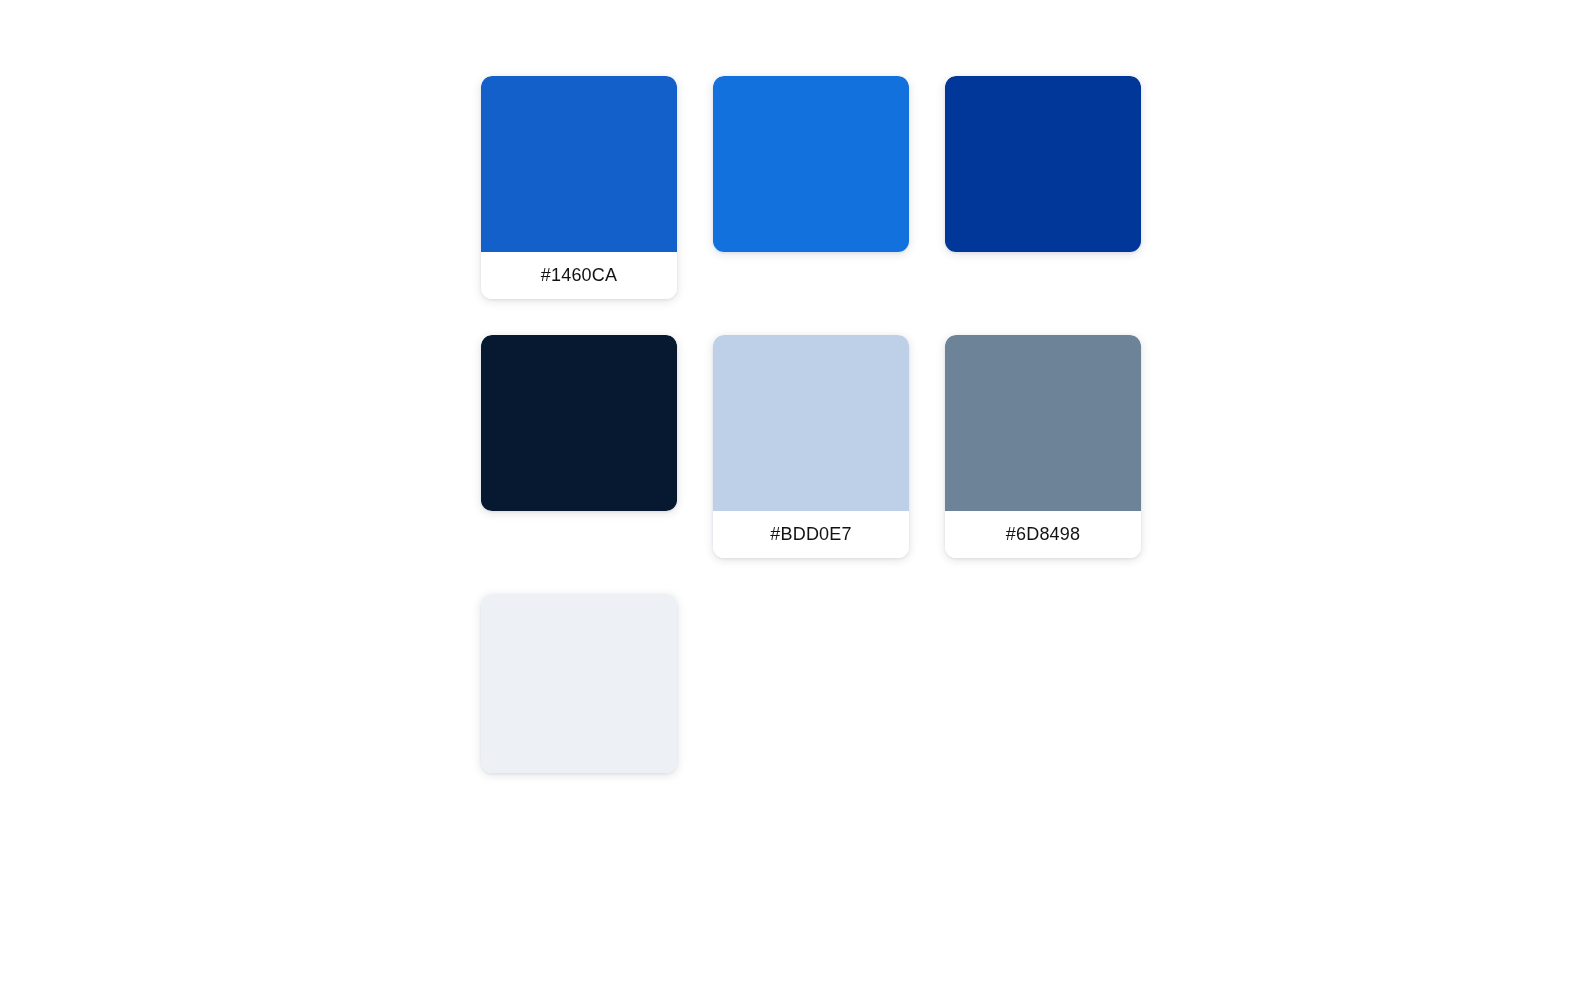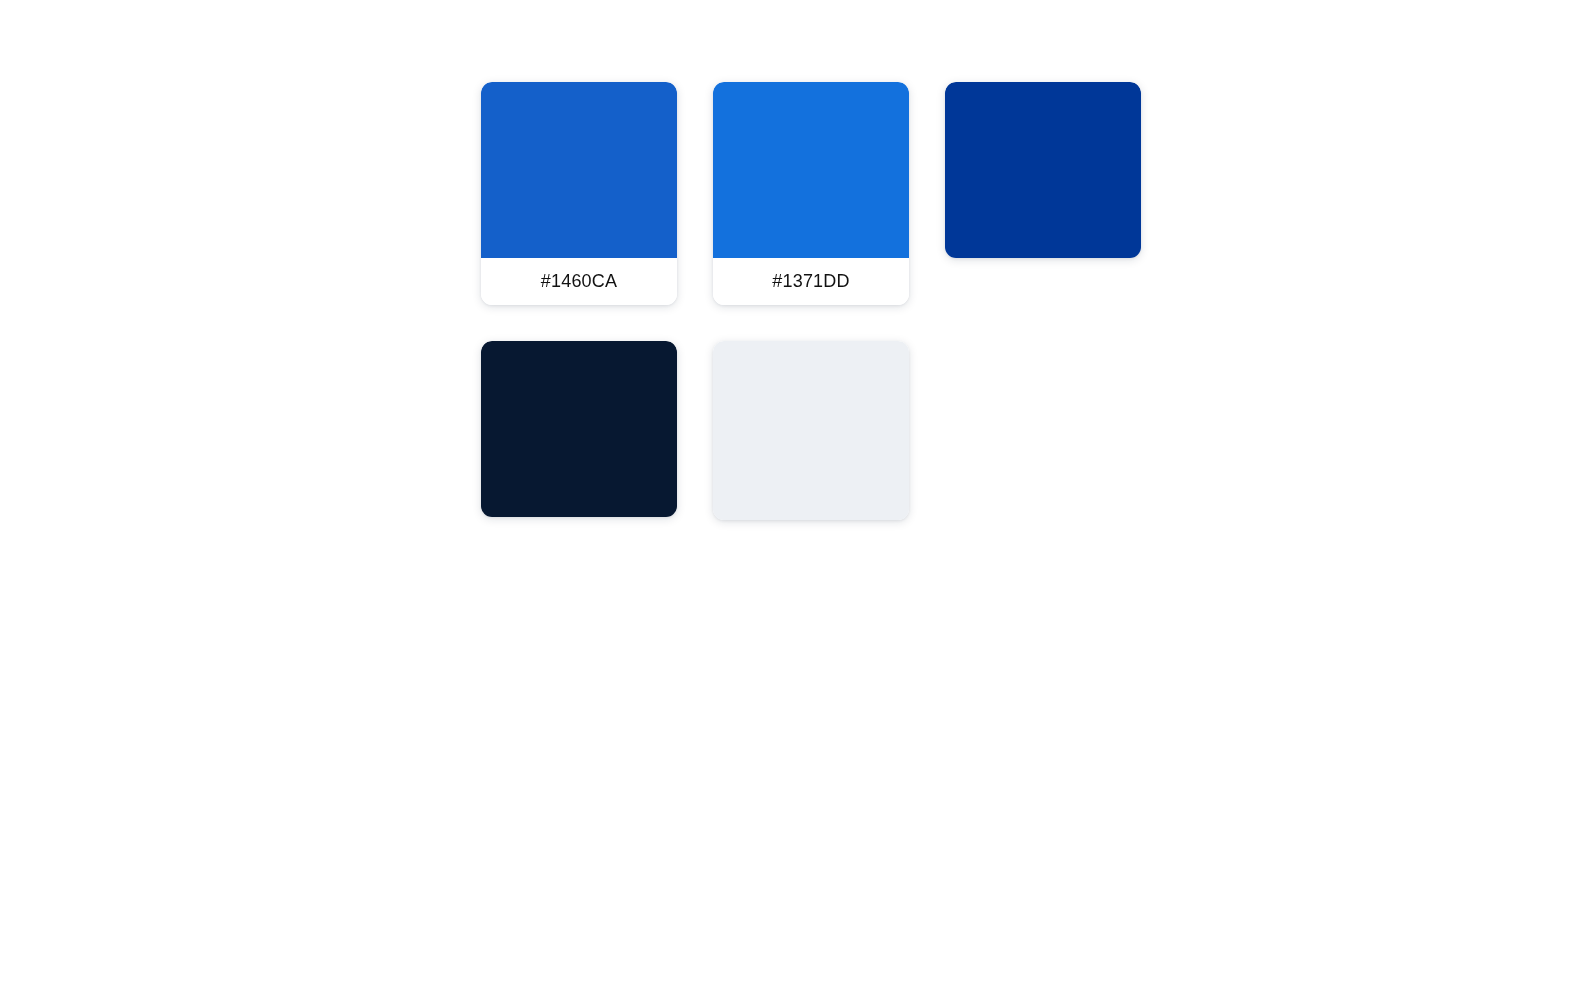--- a/index.html
+++ b/index.html
@@ -18,21 +18,21 @@
   #palette-page {
     position: relative;
     width: 1596px;
     height: 988px;
     background: #ffffff;
   }
 
   .swatch-grid {
     position: absolute;
     left: 481px;
-    top: 82px;
+    top: 76px;
     width: 690px;
     display: grid;
     grid-template-columns: repeat(3, 196px);
     column-gap: 33px;
     row-gap: 79px;
     align-items: start;
     gap: 36px;
   }
 
   .swatch-card {
@@ -78,25 +78,32 @@
 <body>
 
 <div id="palette-page">
   <div class="swatch-grid">
       <div class="swatch-card">
         <div class="swatch-chip" style="background-color: rgb(20, 96, 202);"></div>
         <div class="swatch-label">#1460CA</div>
       </div>
       <div class="swatch-card">
         <div class="swatch-chip" style="background-color: rgb(19, 113, 221);"></div>
-        <div class="swatch-label">#1371DD</div>
       </div>
       <div class="swatch-card">
         <div class="swatch-chip" style="background-color: rgb(0, 55, 152);"></div>
       </div>
       <div class="swatch-card">
         <div class="swatch-chip" style="background-color: rgb(7, 24, 49);"></div>
+      </div>
+      <div class="swatch-card">
+        <div class="swatch-chip" style="background-color: rgb(189, 208, 231);"></div>
+        <div class="swatch-label">#BDD0E7</div>
+      </div>
+      <div class="swatch-card">
+        <div class="swatch-chip" style="background-color: rgb(109, 132, 152);"></div>
+        <div class="swatch-label">#6D8498</div>
       </div>
       <div class="swatch-card tall">
         <div class="swatch-chip" style="background-color: rgb(237, 240, 244);"></div>
       </div>
     </div>
 </div>
 
 </body></html>

